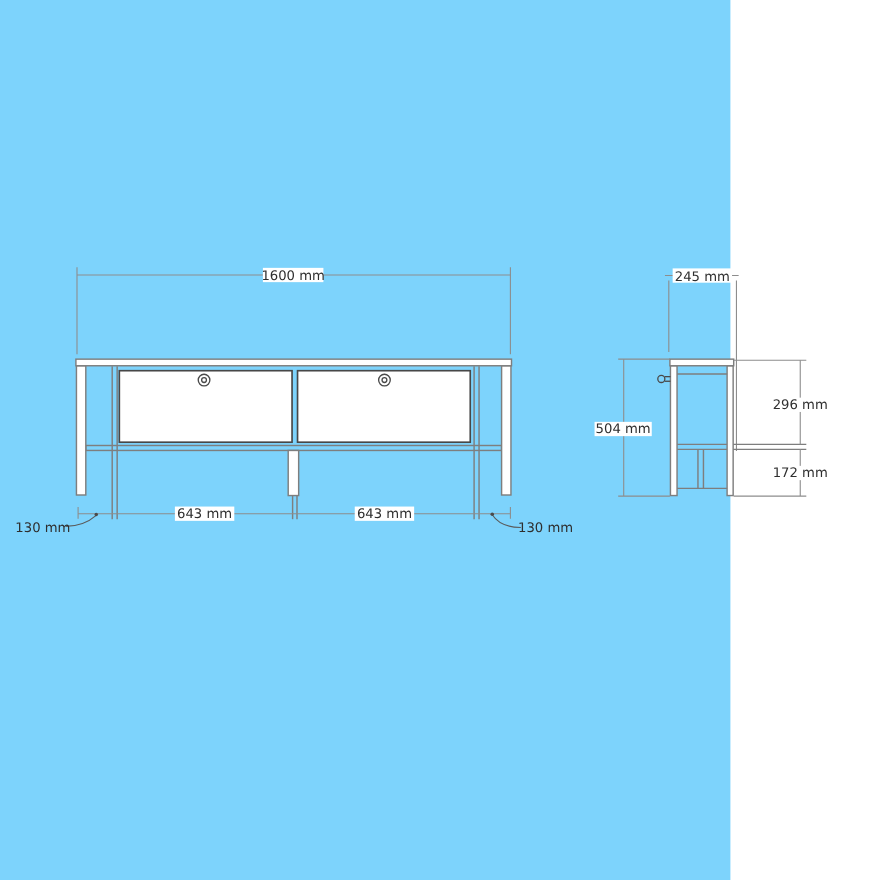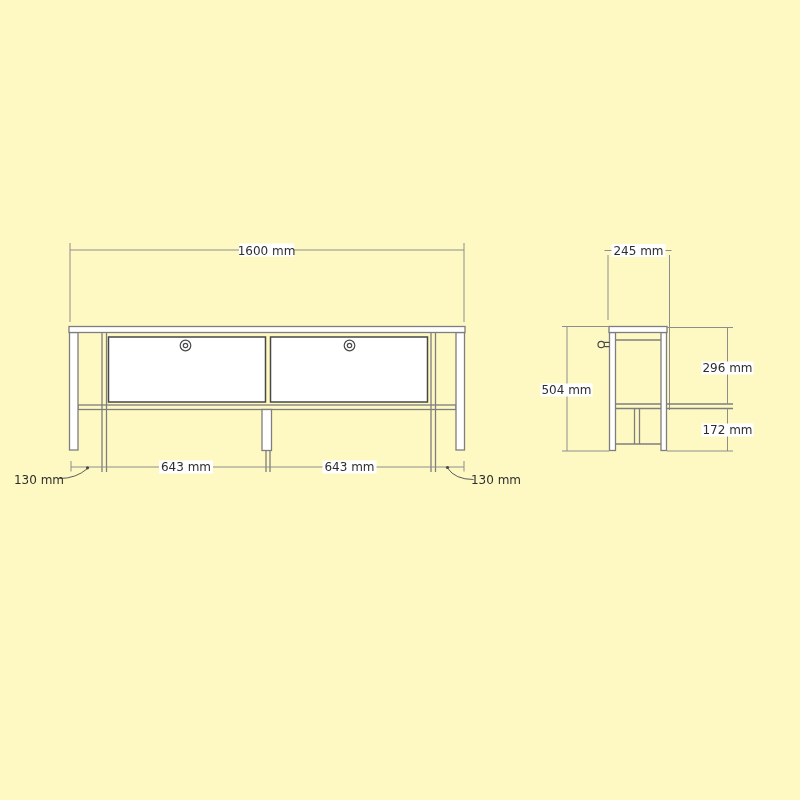--- a/index.html
+++ b/index.html
@@ -5,23 +5,23 @@
   html, body {
     margin: 0;
     padding: 0;
     background: #ffffff;
     width: 800px;
     height: 800px;
     overflow: hidden;
   }
   .canvas-wrap {
     position: relative;
-    width: 800px;
+    width: 664px;
     height: 800px;
-    background: #fef9c3;
+    background: #7dd3fc;
   }
   svg {
     display: block;
     font-family: "DejaVu Sans", "Liberation Sans", sans-serif;
   }
   .dim-text {
     font-size: 12px;
     fill: #2e2e2e;
   }
   .dim-line {

